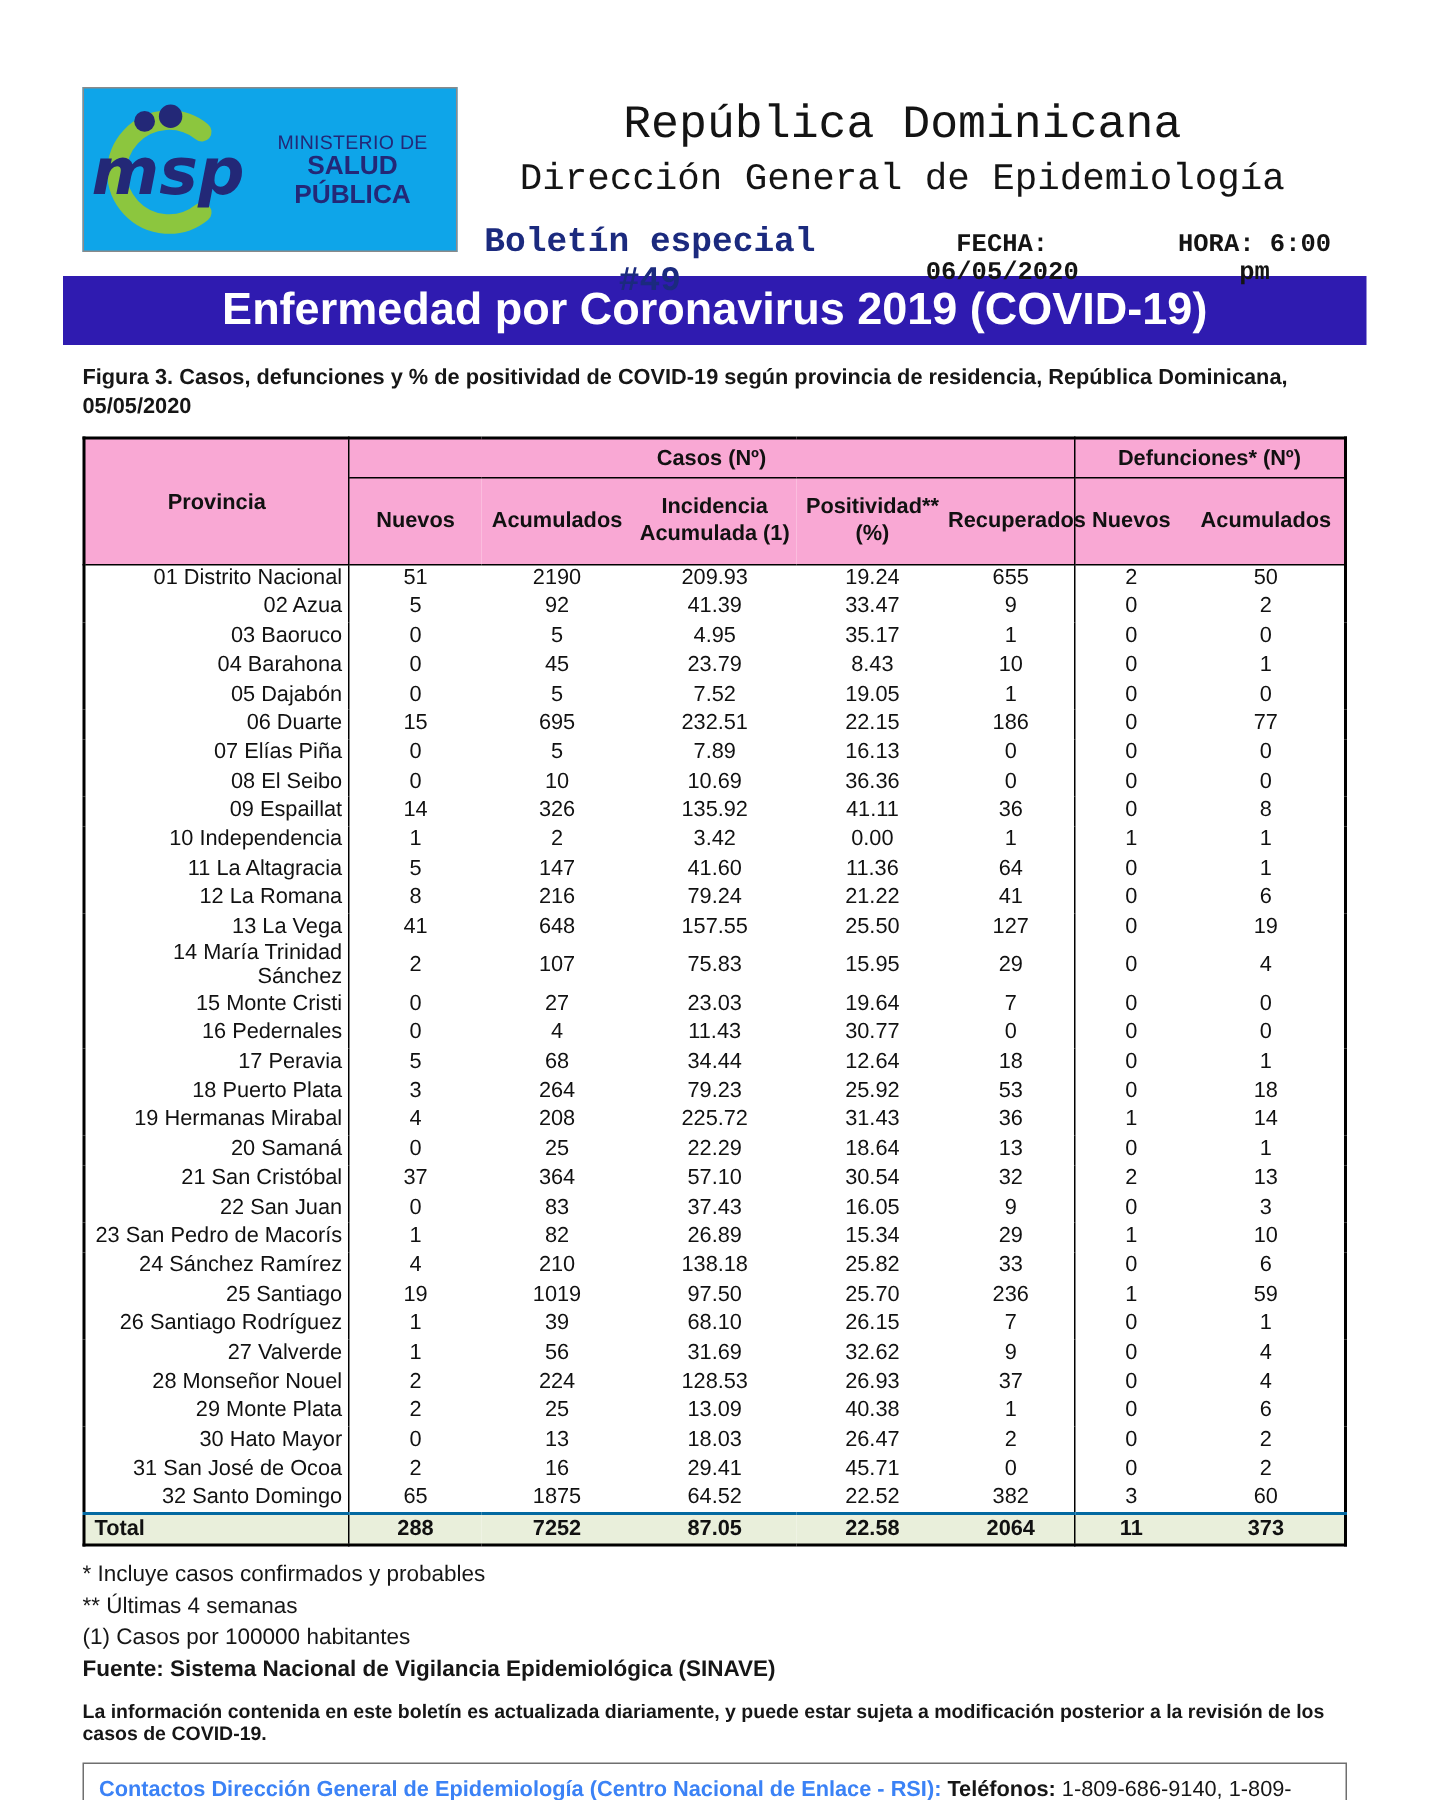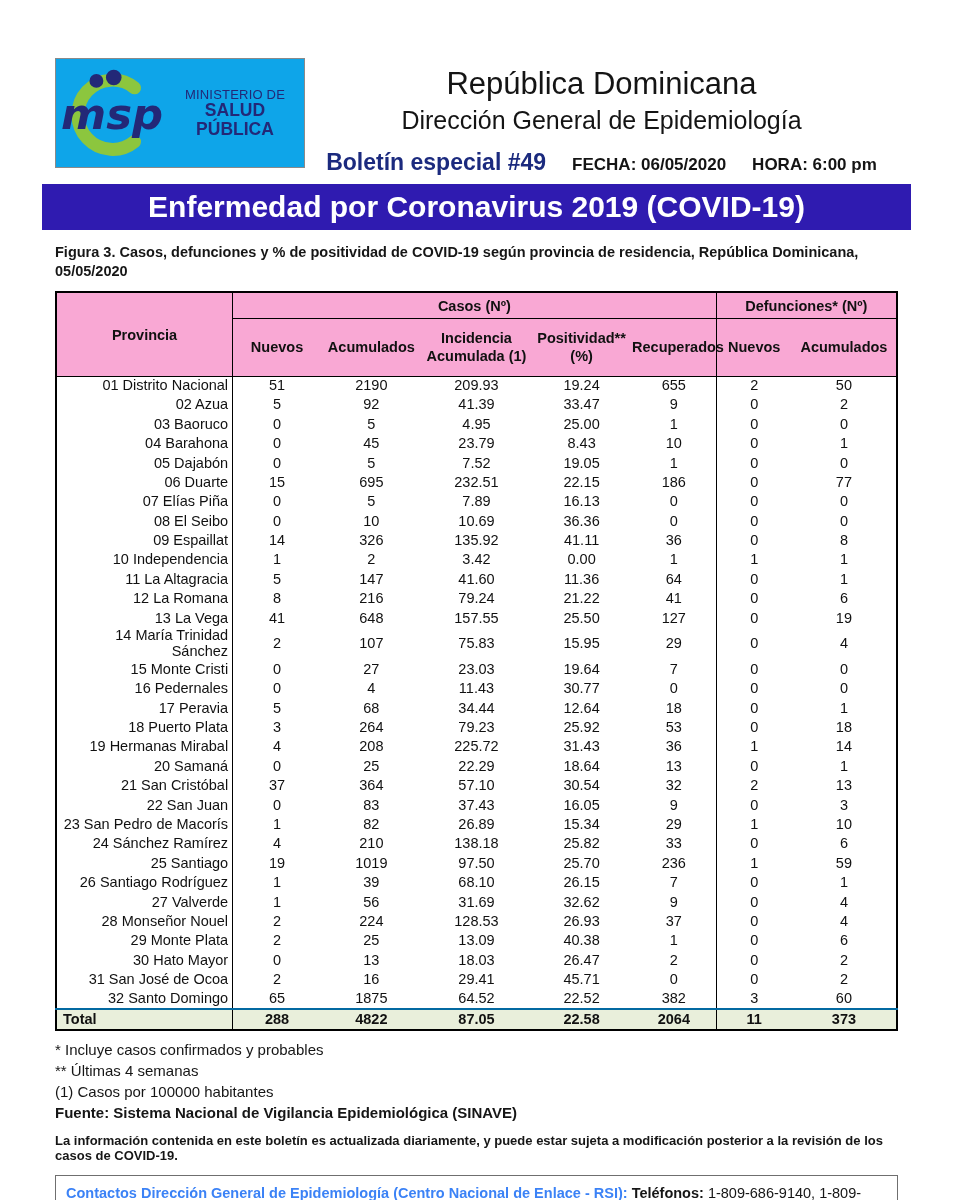--- a/index.html
+++ b/index.html
@@ -14,21 +14,21 @@
   .top-header { display:flex; align-items:flex-start; height:112px; }
   .logo-box {
     width:250px; height:110px; border:1px solid #8a8a8a; background:#0ea5e9;
     display:flex; align-items:center; justify-content:center; gap:6px; padding:4px;
     flex:0 0 auto;
   }
   .logo-emblem { width:104px; height:98px; flex:0 0 auto; }
   .logo-text { text-align:center; color:#232877; line-height:1.05; }
   .logo-text .l1 { font-size:13px; font-weight:normal; letter-spacing:.2px; }
   .logo-text .l2 { font-size:17.5px; font-weight:bold; }
-  .header-text { flex:1; text-align:center; padding-top:8px; }
+  .header-text { flex:1; text-align:center; padding-top:8px;font-family:Liberation Mono, monospace; }
   .title1 { font-size:31px; color:#141414; }
   .title2 { font-size:25px; color:#141414; margin-top:4px; }
   .bulletin-row { margin-top:14px; display:flex; justify-content:center; align-items:baseline; gap:26px; }
   .bulletin { font-size:23px; font-weight:bold; color:#1b2a7e; }
   .fecha, .hora { font-size:17px; font-weight:bold; color:#141414; }
 
   
   .banner {
     margin:14px -13px 0 -13px; height:46px; line-height:46px;
     background:#2F1BB0; color:#fff; text-align:center;
@@ -154,21 +154,21 @@
           <td>33.47</td>
           <td>9</td>
           <td>0</td>
           <td>2</td>
         </tr>
         <tr>
           <td>03 Baoruco</td>
           <td>0</td>
           <td>5</td>
           <td>4.95</td>
-          <td>25.00</td>
+          <td>35.17</td>
           <td>1</td>
           <td>0</td>
           <td>0</td>
         </tr>
         <tr>
           <td>04 Barahona</td>
           <td>0</td>
           <td>45</td>
           <td>23.79</td>
           <td>8.43</td>
@@ -454,21 +454,21 @@
           <td>22.52</td>
           <td>382</td>
           <td>3</td>
           <td>60</td>
         </tr>
       </tbody>
     <tfoot>
       <tr>
         <td>Total</td>
         <td>288</td>
-        <td>4822</td>
+        <td>7252</td>
         <td>87.05</td>
         <td>22.58</td>
         <td>2064</td>
         <td>11</td>
         <td>373</td>
       </tr>
     </tfoot>
   </table>
 
   <div class="notes">

